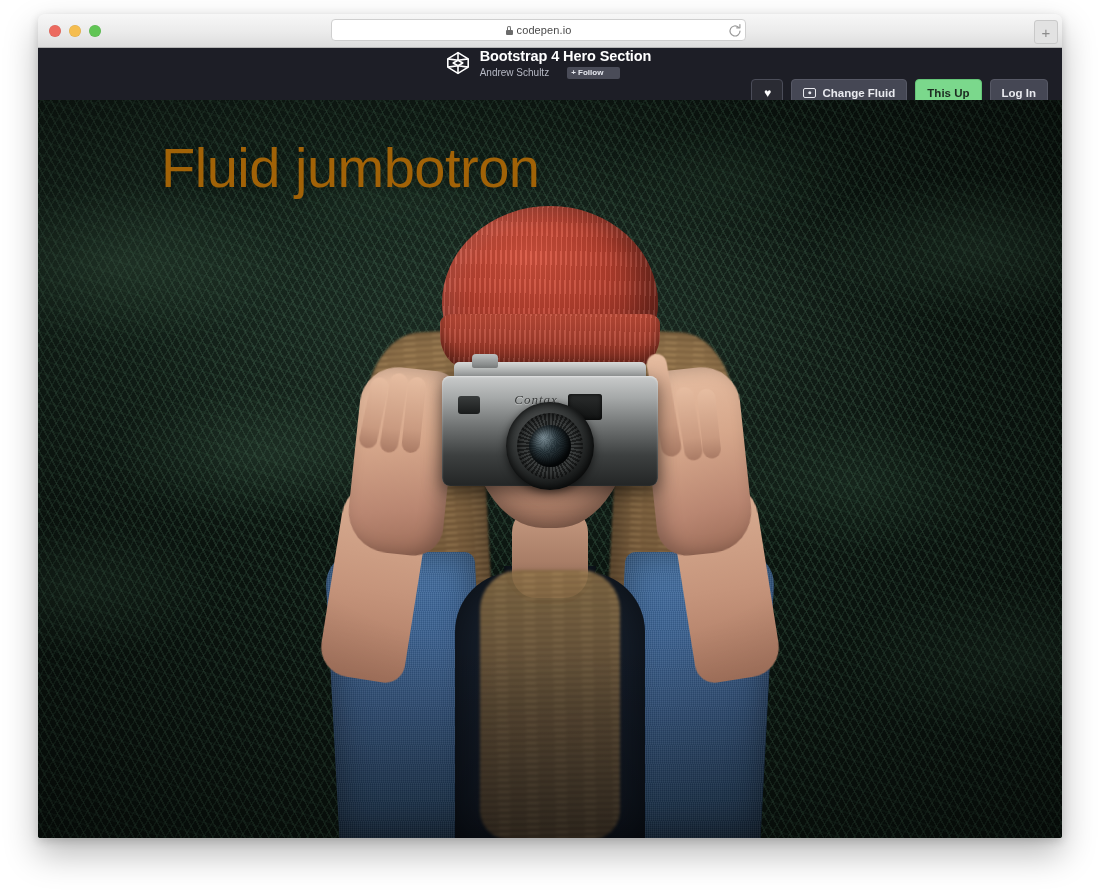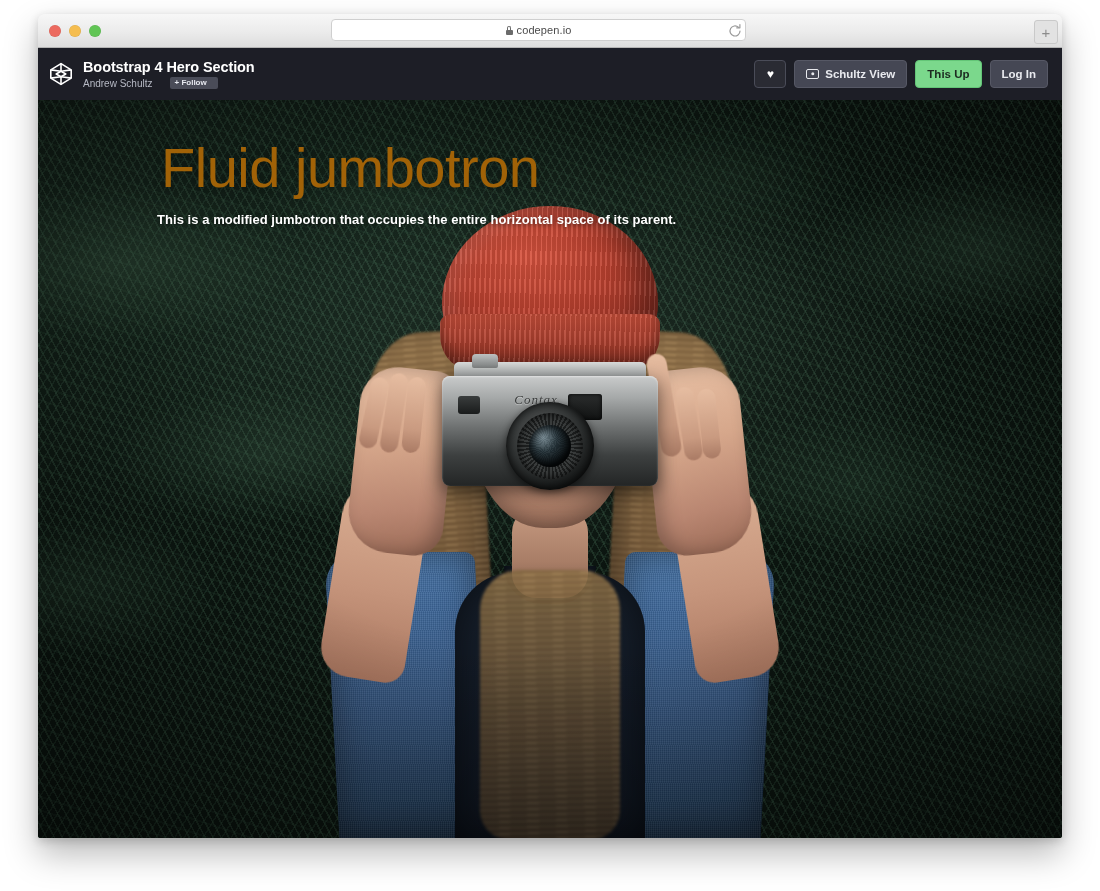--- a/index.html
+++ b/index.html
@@ -135,20 +135,21 @@
 
   
   .codepen-nav {
     position: relative;
     height: 52px;
     background: #1d1e26;
     display: flex;
     align-items: center;
     padding: 0 14px 0 10px;
     box-sizing: border-box;
+    flex-direction: column;
   }
 
   .pen-identity {
     display: flex;
     align-items: center;
     gap: 9px;
   }
 
   .cp-logo {
     width: 26px; height: 26px;
@@ -173,21 +174,21 @@
     color: #b6b9c4;
     font-size: 10px;
     white-space: nowrap;
   }
   .follow-btn {
     background: #4a4c58;
     color: #e6e8ef;
     font-size: 8px;
     font-weight: bold;
     border-radius: 2px;
-    padding: 2px 11px 2px 4px;
+    padding: 2px 17px 2px 4px;
     line-height: 1;
     white-space: nowrap;
     border: none;
   }
 
   .nav-actions {
     margin-left: auto;
     display: flex;
     align-items: center;
     gap: 8px;
@@ -689,21 +690,21 @@
           </div>
         </div>
       </div>
 
       <div class="nav-actions">
         <div class="nav-btn heart-btn">
           <span class="heart-glyph">♥</span>
         </div>
         <div class="nav-btn">
           <span class="view-ico"></span>
-          <span>Schultz View</span>
+          <span>Change Fluid</span>
         </div>
         <div class="nav-btn signup-btn">This Up</div>
         <div class="nav-btn">Log In</div>
       </div>
     </div>
 
     <div class="hero">
 
       <div class="photo">
         <div class="foliage"></div>
@@ -763,18 +764,17 @@
 
         <div class="hair-front">
             <div class="hair-strands"></div>
           </div>
       </div>
 
       <div class="vignette"></div>
 
       <div class="hero-copy">
         <h1 class="hero-title">Fluid jumbotron</h1>
-        <p class="hero-sub">This is a modified jumbotron that occupies the entire horizontal space of its parent.</p>
       </div>
 
     </div>
   </div>
 </div>
 
 </body></html>

